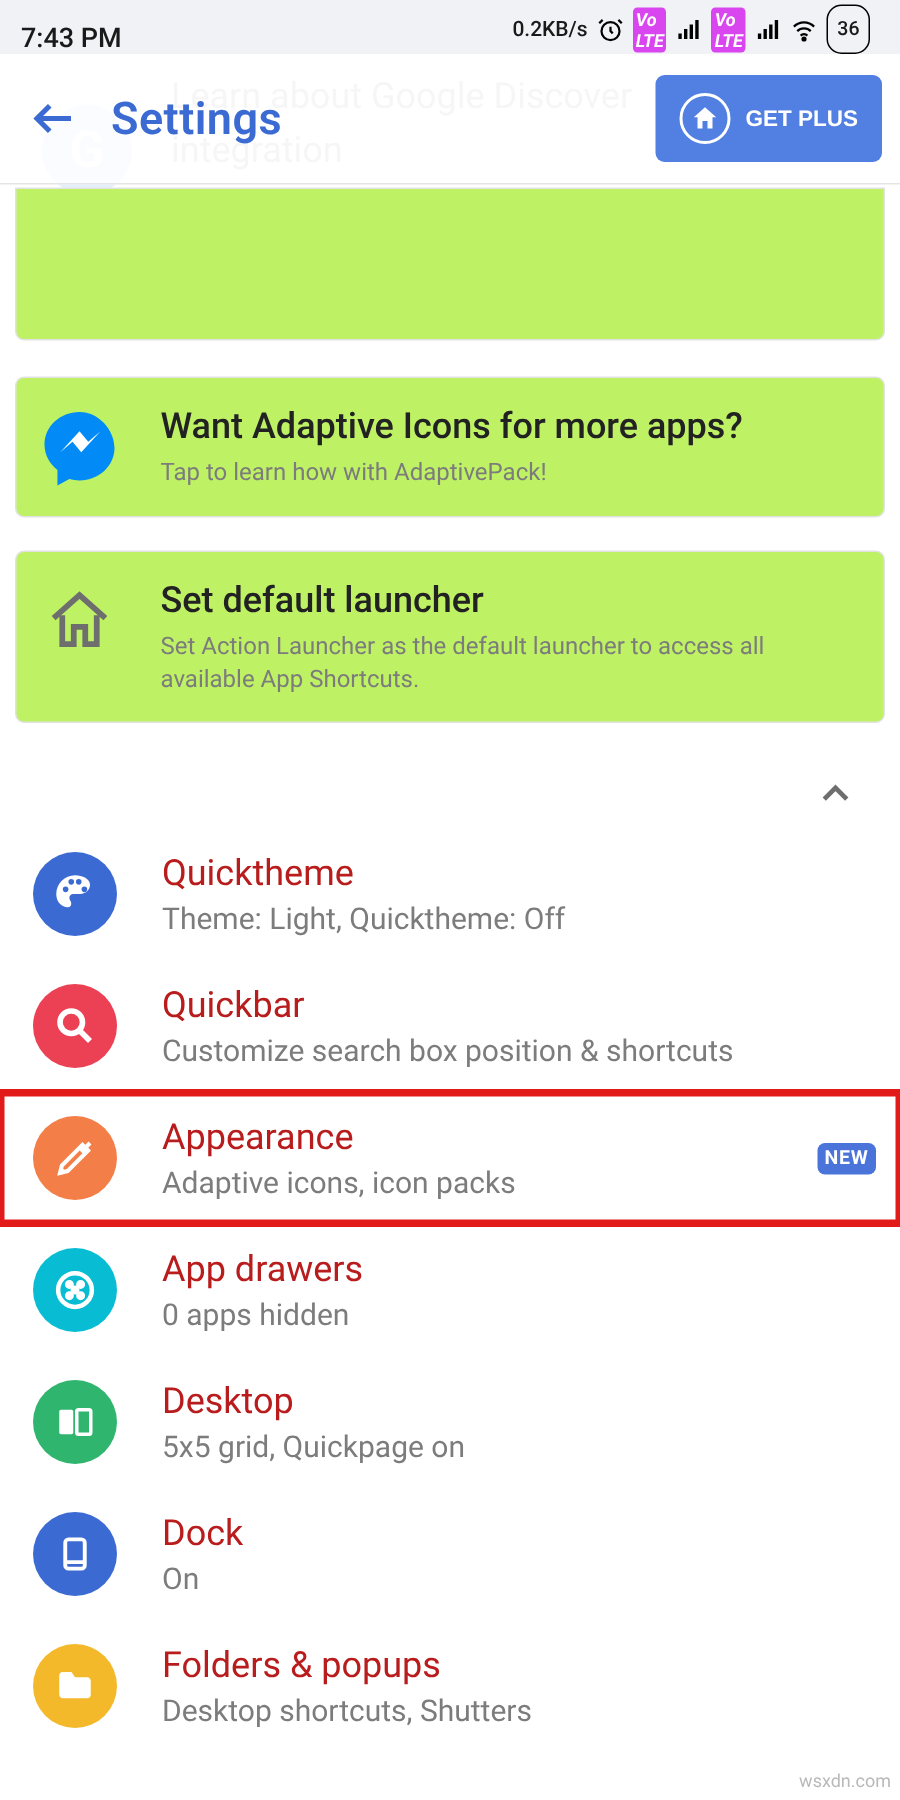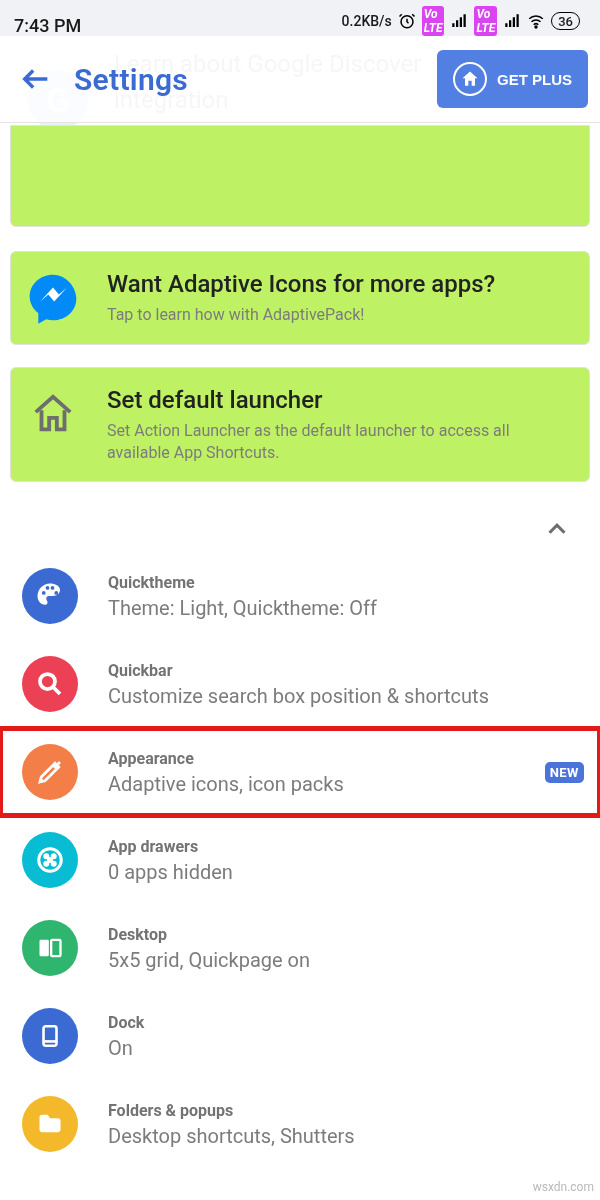--- a/index.html
+++ b/index.html
@@ -21,21 +21,21 @@
       justify-content: space-between;
       padding: 0 20px 0 14px;
       font-size: 18px;
       font-weight: 500;
       color: #1a1a1a;
     }
     .status-right { display:flex; align-items:center; gap:6px; font-size:16px; }
     .status-right .mini { font-size:14px; }
     .status-right svg { width:18px; height:18px; }
     .volt { font-size:12px; font-weight:700; background:#d946ef; color:#fff; border-radius:3px; padding:1px 2px;font-style:italic; }
-    .batt { font-size:13px; border:1.6px solid #000; border-radius:10px; padding:0 6px; display:flex; align-items:center; height:18px; }
+    .batt { font-size:13px; border:1.6px solid #000; border-radius:10px; padding:0 6px; display:flex; align-items:center; height:33px; }
     
     .app-bar {
       height: 87px;
       display:flex;
       align-items:center;
       padding: 0 12px;
       border-bottom: 1.5px solid #e5e5e5;
       position: relative;
       z-index: 5;
       background: rgba(255,255,255,0.78);
@@ -94,21 +94,21 @@
       display:flex; align-items:center;
       padding: 16px 16px 16px 22px;
       position:relative;
     }
     .row-icon {
       width:56px; height:56px; border-radius:50%;
       display:flex; align-items:center; justify-content:center; color:#fff;
       margin-right:30px;
     }
     .row-body { flex:1; }
-    .row-title { font-size:16px; color:#737373; margin-bottom:4px; font-weight:700; }
+    .row-title { font-size:24px; color:#b91c1c; margin-bottom:4px; font-weight:400; }
     .row-sub { font-size:20px; color:#7c7c7c; }
     .badge-new { background:#4a74da; color:#fff; font-size:13px; font-weight:700;
       border-radius:5px; padding:3px 5px; letter-spacing:0.5px; }
     
     .hl {
       outline: 5px solid #e21a1a;
       outline-offset: -3px;
     }
     
     .c-blue   { background:#3a6ad2; }

